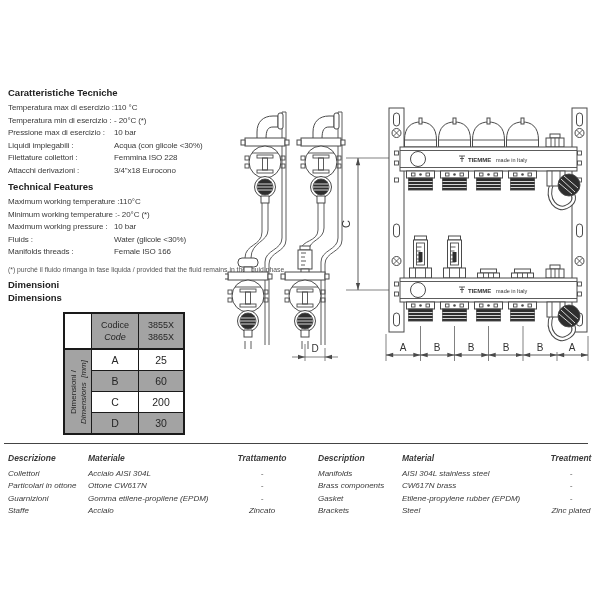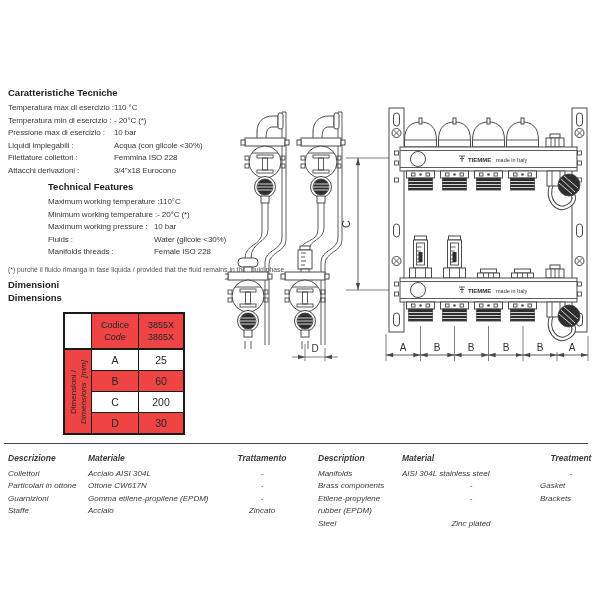--- a/index.html
+++ b/index.html
@@ -14,21 +14,21 @@
   .footnote{position:absolute;left:8px;top:266px;font-size:6.8px;color:#555;white-space:nowrap;}
   .dim-head{position:absolute;left:8px;top:279px;font-size:9.5px;font-weight:bold;line-height:12.5px;color:#222;}
   
   .dim-table{position:absolute;left:63px;top:312px;border-collapse:collapse;
              font-size:10.5px;color:#262626;text-align:center;border:2px solid #1a1a1a;}
   .dim-table td{border:1.2px solid #1a1a1a;padding:0;}
   .dim-table tr.hd td{height:34px;border-bottom:2px solid #1a1a1a;font-size:9px;line-height:12px;}
   .dim-table tr.r td{height:20px;}
   .dim-table .c-dim{width:46px;}
   .dim-table .c-val{width:44px;}
-  .gray{background:#ef4444;}
+  .gray{background:#a3a3a3;}
   .corner{width:26px;background:#fff;}
   td.vert{position:relative;width:26px;}
   .vwrap{position:absolute;left:50%;top:50%;width:86px;
          transform:translate(-50%,-50%) rotate(-90deg);
          font-size:8px;line-height:9.5px;text-align:center;white-space:nowrap;}
   .ital{font-style:italic;}
   
   .rule{position:absolute;left:4px;top:443px;width:584px;border-top:1.2px solid #444;}
   .mat-table{position:absolute;top:452px;display:grid;font-size:8px;line-height:12.5px;color:#3a3a3a;font-style:italic;}
   .mat-it{left:8px;grid-template-columns:80px 134px 80px;}
@@ -71,41 +71,41 @@
   <div class="spec-row">
       <span class="sl">Filettature collettori :</span>
       <span class="sv">Femmina ISO 228</span>
     </div>
   <div class="spec-row">
       <span class="sl">Attacchi derivazioni :</span>
       <span class="sv">3/4"x18 Eurocono</span>
     </div>
 </div>
 
-<div class="specs" style="top:181px;margin-left:40px;">
+<div class="specs" style="top:181px;">
   <div class="ttl">Technical Features</div>
   <div class="spec-row">
       <span class="sl">Maximum working temperature :</span>
       <span class="sv">110°C</span>
     </div>
   <div class="spec-row">
       <span class="sl">Minimum working temperature :</span>
       <span class="sv">- 20°C (*)</span>
     </div>
   <div class="spec-row">
       <span class="sl">Maximum working pressure :</span>
       <span class="sv">10 bar</span>
     </div>
   <div class="spec-row">
       <span class="sl">Fluids :</span>
       <span class="sv">Water (glicole &lt;30%)</span>
     </div>
   <div class="spec-row">
       <span class="sl">Manifolds threads :</span>
-      <span class="sv">Female ISO 228</span>
+      <span class="sv">Female ISO 166</span>
     </div>
 </div>
 
 <div class="footnote">(*) purché il fluido rimanga in fase liquida / provided that the fluid remains in the liquid phase</div>
 
 <div class="dim-head">
   <div>Dimensioni</div>
   <div>Dimensions</div>
 </div>
 
@@ -348,20 +348,21 @@
 </div>
 
 <div class="mat-table mat-en">
   <div class="mat-h">Description</div>
   <div class="mat-h">Material</div>
   <div class="mat-h c3">Treatment</div>
   <div>Manifolds</div>
   <div>AISI 304L stainless steel</div>
   <div class="c3">-</div>
   <div>Brass components</div>
+  <div>CW617N brass</div>
   <div class="c3">-</div>
   <div>Gasket</div>
   <div>Etilene-propylene rubber (EPDM)</div>
   <div class="c3">-</div>
   <div>Brackets</div>
   <div>Steel</div>
   <div class="c3">Zinc plated</div>
 </div>
 
 </body></html>

